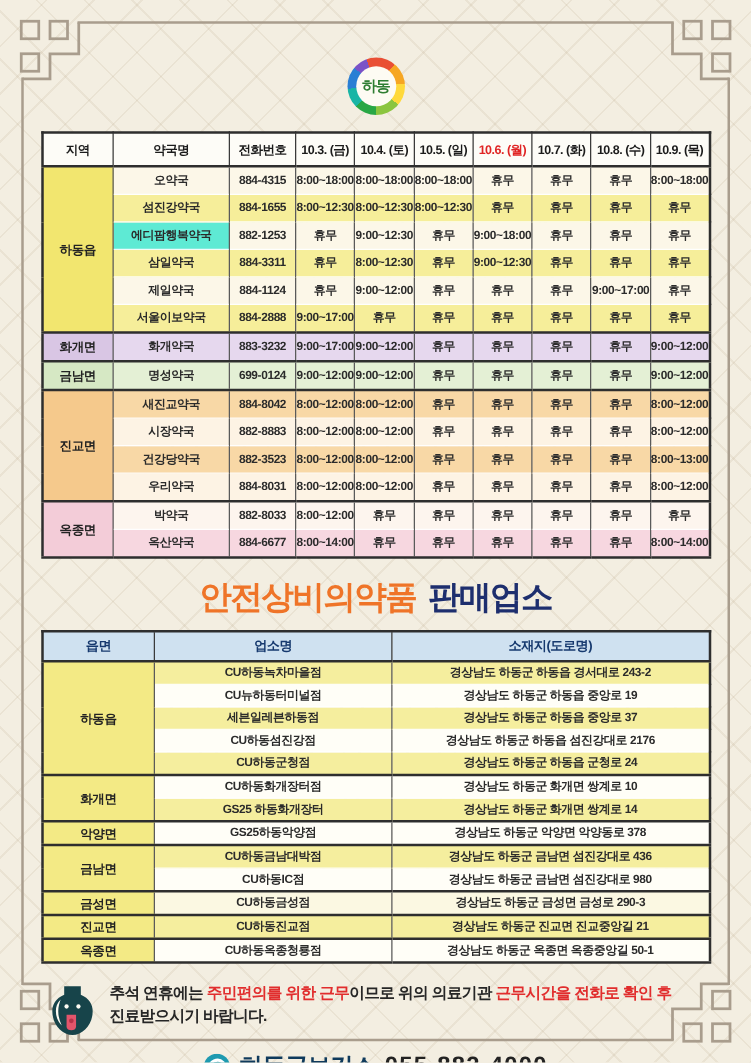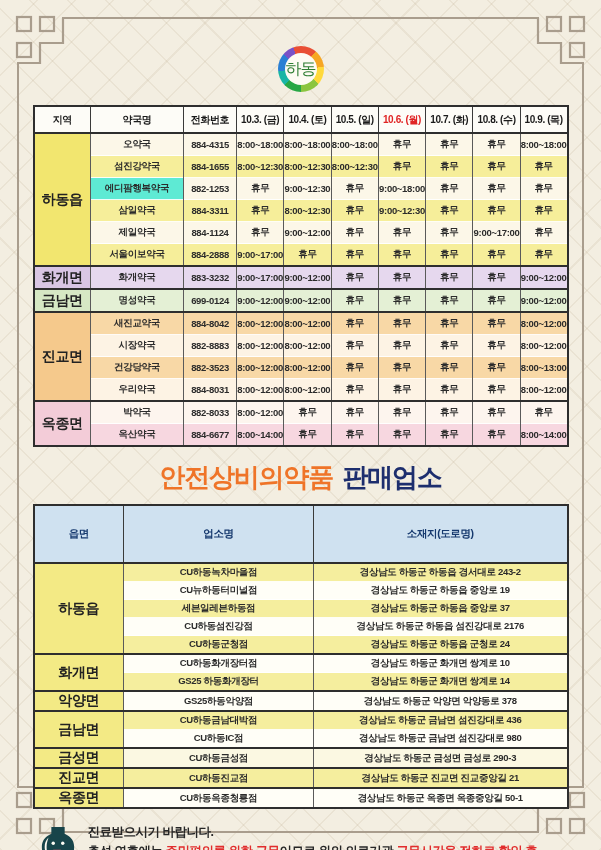--- a/index.html
+++ b/index.html
@@ -31,21 +31,21 @@
   .title1{display:flex;align-items:center;justify-content:center;gap:11px;padding-top:46px;}
   .logo-ring{
     width:46px;height:46px;border-radius:50%;position:relative;flex:0 0 auto;
     background:conic-gradient(#e94f35 0 40deg,#f6a623 40deg 85deg,#ffd93b 85deg 130deg,
       #8bc53f 130deg 180deg,#28a745 180deg 225deg,#19b5a5 225deg 265deg,
       #2a7fd4 265deg 310deg,#7a52c7 310deg 340deg,#e94f35 340deg 360deg);
   }
   .logo-ring::after{content:"";position:absolute;inset:7px;background:#fdfbf3;border-radius:50%;}
   .logo-text{
     position:absolute;inset:0;display:flex;align-items:center;justify-content:center;
-    z-index:1;font-style:normal;font-weight:normal;font-size:16px;color:#2e7d32;letter-spacing:-1px;
+    z-index:1;font-style:normal;font-weight:bold;font-size:12px;color:#2e7d32;letter-spacing:-1px;
   }
   .t1a{font-size:31px;font-weight:800;color:#293a80;letter-spacing:-1.5px;}
   .t1b{font-size:31px;font-weight:800;color:#d5302e;letter-spacing:-1.5px;margin-left:-2px;}
 
   .title2{text-align:center;margin-top:13px;}
   .t2a{font-size:26px;font-weight:800;color:#ef7428;letter-spacing:-1.2px;}
   .t2b{font-size:26px;font-weight:800;color:#1d2e6e;letter-spacing:-1.2px;margin-left:5px;}
 
   
   table{border-collapse:collapse;table-layout:fixed;}
@@ -54,27 +54,27 @@
     background:#fdfcf7;color:#1b1b1b;font-weight:bold;font-size:10px;height:25px;
     border-bottom:2.5px solid #2e2e2e;border-left:1px solid #3a3a3a;padding:0;
     letter-spacing:-0.4px;
   }
   #t1 th.hl{color:#e02424;margin-left:40px;}
   #t1 td{
     text-align:center;vertical-align:middle;font-size:9.5px;font-weight:bold;color:#2b2b2b;
     height:21px;padding:0;border-left:1px solid #5a5a5a;border-top:1px solid rgba(255,255,255,.9);
     letter-spacing:-0.3px;
   }
-  #t1 td.region,#t2 td.region{font-size:14px;color:#222;}
+  #t1 td.region,#t2 td.region{font-size:10px;color:#222;}
   td.gb{border-bottom:2px solid #2e2e2e;}
 
   #t2{width:536px;margin:9px auto 0;border:2px solid #2e2e2e;}
   #t2 th{
     background:#cfe1f0;color:#16396e;font-weight:bold;font-size:10.5px;height:22px;
-    border-bottom:2px solid #2e2e2e;border-left:1px solid #3a3a3a;padding:17px;letter-spacing:-0.4px;
+    border-bottom:2px solid #2e2e2e;border-left:1px solid #3a3a3a;padding:0;letter-spacing:-0.4px;
   }
   #t2 td{
     text-align:center;vertical-align:middle;font-size:9.5px;font-weight:bold;color:#2b2b2b;
     height:17px;padding:0;border-left:1px solid #5a5a5a;border-top:1px solid rgba(255,255,255,.9);
     letter-spacing:-0.3px;
   }
 
   
   .footer{width:524px;margin:14px auto 0;display:flex;gap:11px;align-items:flex-start;}
   .jar{flex:0 0 auto;margin-top:2px;}
@@ -402,22 +402,22 @@
   <div class="footer">
     <svg class="jar" width="38" height="44" viewBox="0 0 40 46">
       <path fill="#17444a" d="M13 2 h14 v7 c7 3 10 8 10 14 0 11 -8 20 -17 20 S3 34 3 23 c0 -6 3 -11 10 -14 z"></path>
       <path fill="#fdfbf3" d="M10 13 c-3 3 -4 6 -4 10 0 5 2 9 5 12 -2 -4 -3 -8 -3 -12 0 -4 1 -7 2 -10 z"></path>
       <circle cx="15" cy="19" r="1.8" fill="#fdfbf3"></circle>
       <circle cx="25" cy="19" r="1.8" fill="#fdfbf3"></circle>
       <path fill="#e2556b" d="M15 26 h8 v10 c0 4 -8 4 -8 0 z"></path>
       <circle cx="19" cy="31" r="2" fill="#b73249"></circle>
     </svg>
     <div class="notice">
+        <div><span>추석 연휴에는 </span><span class="red">주민편의를 위한 근무</span><span>이므로 위의 의료기관 </span><span class="red">근무시간을 전화로 확인 후</span></div>
         <div><span>진료받으시기 바랍니다.</span></div>
-        <div><span>추석 연휴에는 </span><span class="red">주민편의를 위한 근무</span><span>이므로 위의 의료기관 </span><span class="red">근무시간을 전화로 확인 후</span></div>
       </div>
   </div>
 
   <div class="org-line">
     <svg width="21" height="21" viewBox="0 0 21 21">
       <circle cx="10.5" cy="10.5" r="10.5" fill="#1e9ab0"></circle>
       <path d="M4.5 12 a6.5 6.5 0 0 1 11 -5" fill="none" stroke="#fff" stroke-width="2.4" stroke-linecap="round"></path>
       <path d="M16.5 9 a6.5 6.5 0 0 1 -11 5" fill="none" stroke="#cfeef4" stroke-width="2.4" stroke-linecap="round"></path>
     </svg>
     <span class="org-name">하동군보건소</span>

